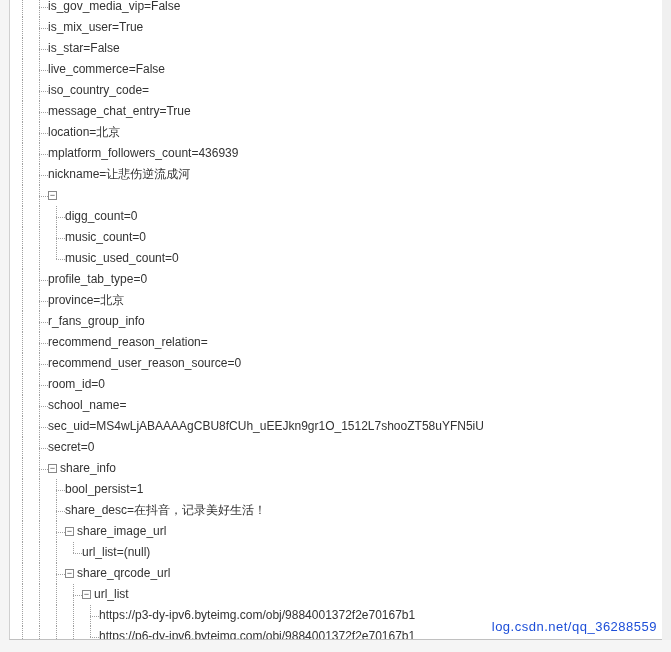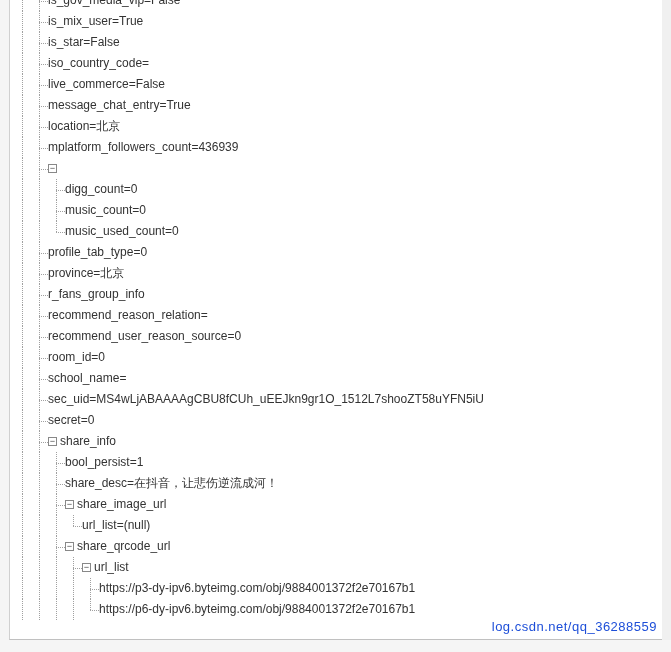--- a/index.html
+++ b/index.html
@@ -14,21 +14,21 @@
     }
     .tree-container {
       background: #ffffff;
       border-left: 1px solid #d0d0d0;
       border-right: 1px solid #c0c0c0;
       border-bottom: 1px solid #c0c0c0;
       width: 654px;
       height: 640px;
       margin-left: 9px;
       overflow: hidden;
-      padding-top: 2px;
+      padding-top: 8px;
     }
     .tree {
       color: #333;
       white-space: nowrap;
       position: relative;
       padding-left: 4px;
     }
     .row {
       display: flex;
       align-items: center;
@@ -154,57 +154,66 @@
         </span>
         <span class="label">is_star=False</span>
       </div>
       <div class="row">
         <span class="guides">
           <span class="vline"></span>
           <span class="branch">
             <span class="down"></span>
           </span>
         </span>
+        <span class="label">live_commerce=False</span>
+      </div>
+      <div class="row">
+        <span class="guides">
+          <span class="vline"></span>
+          <span class="branch">
+            <span class="down"></span>
+          </span>
+        </span>
         <span class="label">iso_country_code=</span>
       </div>
       <div class="row">
         <span class="guides">
           <span class="vline"></span>
           <span class="branch">
             <span class="down"></span>
           </span>
         </span>
-        <span class="label">live_commerce=False</span>
-      </div>
-      <div class="row">
-        <span class="guides">
-          <span class="vline"></span>
-          <span class="branch">
-            <span class="down"></span>
-          </span>
-        </span>
         <span class="label">message_chat_entry=True</span>
       </div>
       <div class="row">
         <span class="guides">
           <span class="vline"></span>
           <span class="branch">
             <span class="down"></span>
           </span>
         </span>
         <span class="label">location=北京</span>
       </div>
       <div class="row">
         <span class="guides">
           <span class="vline"></span>
           <span class="branch">
             <span class="down"></span>
           </span>
         </span>
         <span class="label">mplatform_followers_count=436939</span>
+      </div>
+      <div class="row">
+        <span class="guides">
+          <span class="vline"></span>
+          <span class="branch">
+            <span class="down"></span>
+          </span>
+        </span>
+        <span class="label">nickname=让悲伤逆流成河</span>
       </div>
       <div class="row">
         <span class="guides">
           <span class="vline"></span>
           <span class="branch">
             <span class="down"></span>
           </span>
         </span>
         <span class="toggle minus"></span>
       </div>
@@ -338,21 +347,21 @@
         <span class="label">bool_persist=1</span>
       </div>
       <div class="row">
         <span class="guides">
           <span class="vline"></span>
           <span class="vline"></span>
           <span class="branch">
             <span class="down"></span>
           </span>
         </span>
-        <span class="label">share_desc=在抖音，让悲伤逆流成河！</span>
+        <span class="label">share_desc=在抖音，记录美好生活！</span>
       </div>
       <div class="row">
         <span class="guides">
           <span class="vline"></span>
           <span class="vline"></span>
           <span class="branch">
             <span class="down"></span>
           </span>
         </span>
         <span class="toggle minus"></span>

